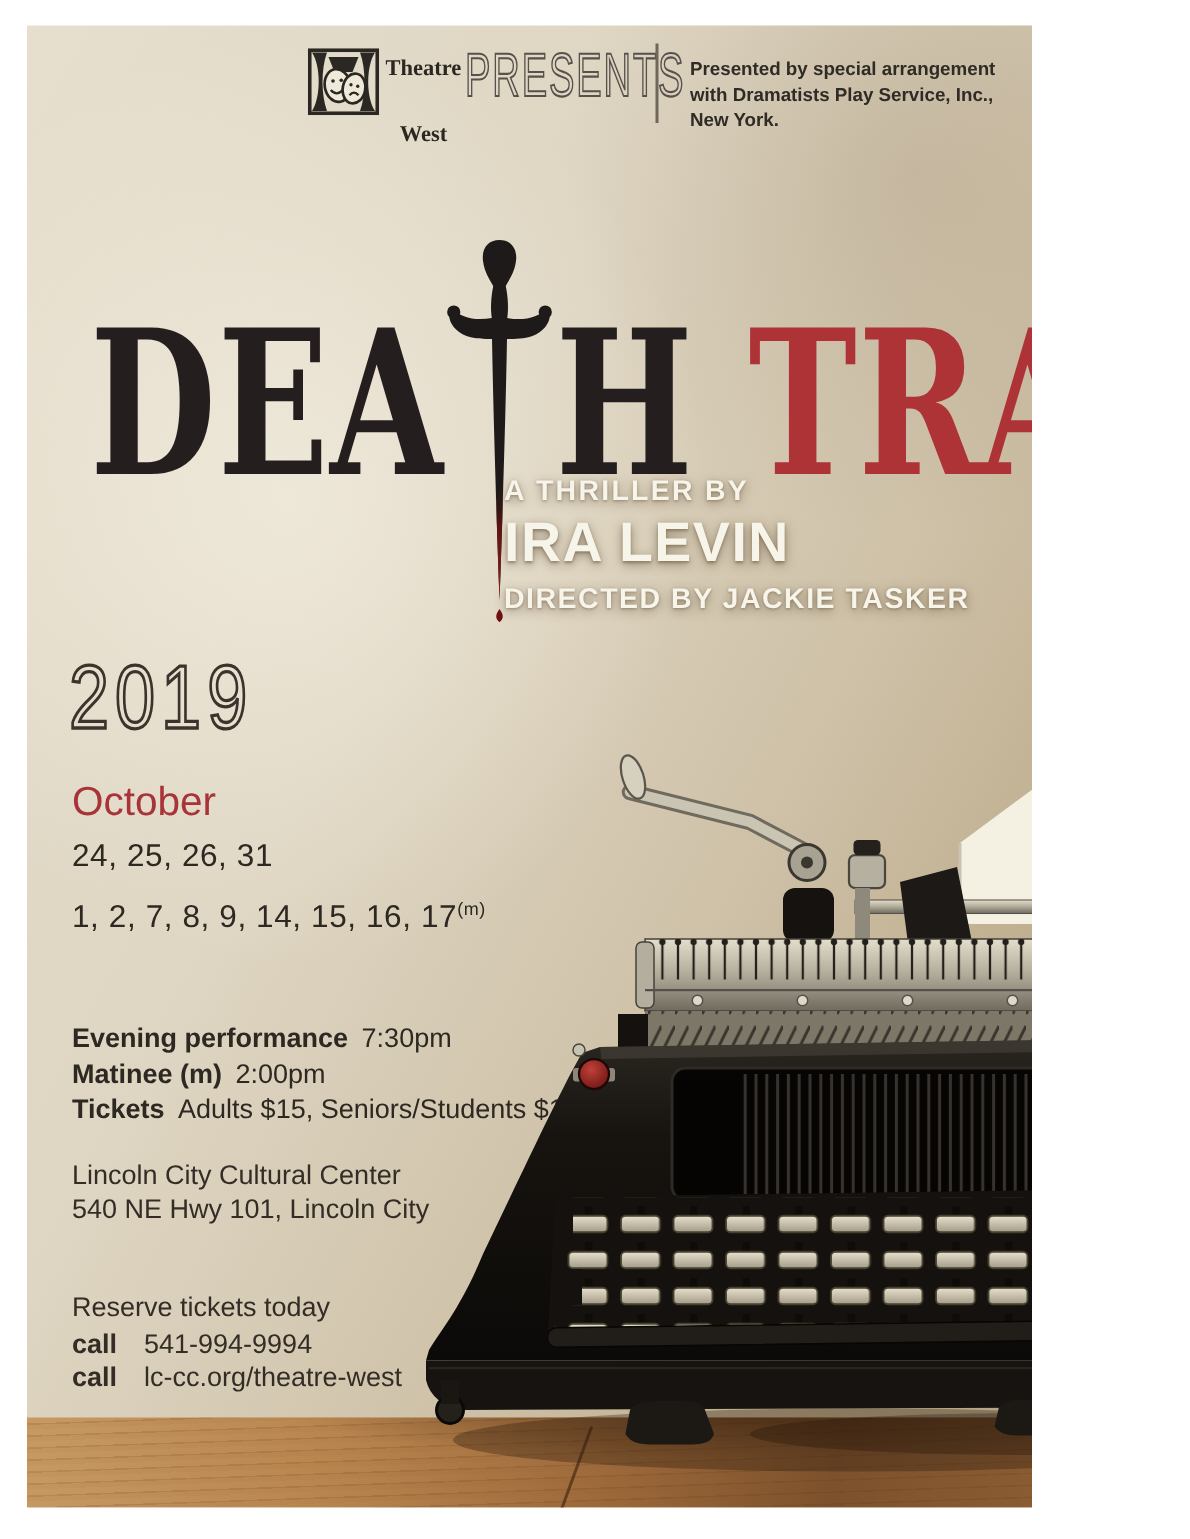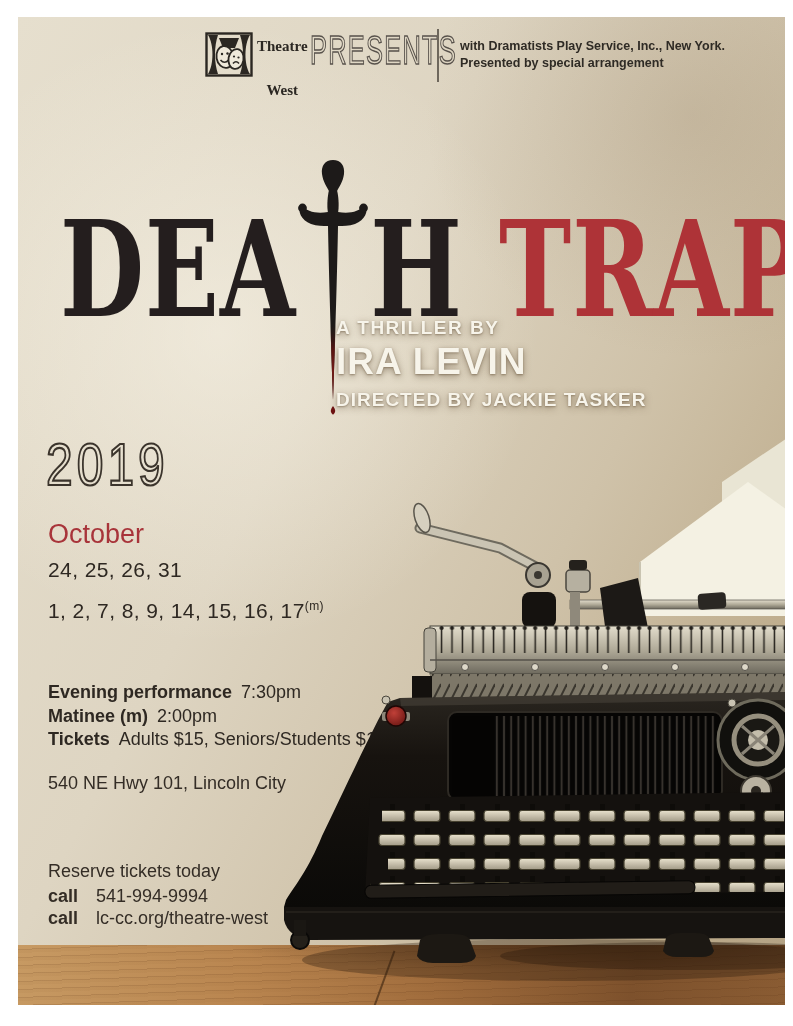--- a/index.html
+++ b/index.html
@@ -1,18 +1,18 @@
 <!DOCTYPE html>
 <html><head>
 <meta charset="utf-8">
 <style>
   html,body{margin:0;padding:0;background:#ffffff;}
   .page{position:relative;width:793px;height:1026px;background:#ffffff;overflow:hidden;
         font-family:"Liberation Sans",sans-serif;}
-  .poster{position:absolute;left:18px;top:17px;width:767px;height:988px;overflow:hidden;
+  .poster{position:absolute;left:18px;top:17px;width:670px;height:988px;overflow:hidden;
     background:
       radial-gradient(50% 35% at 88% 10%, rgba(140,118,88,.22), rgba(140,118,88,0) 70%),
       radial-gradient(60% 45% at 26% 32%, rgba(250,246,234,.55), rgba(250,246,234,0) 70%),
       linear-gradient(118deg,#e6dfce 0%,#ded5c2 38%,#cfc2a9 64%,#bcaa89 88%,#b2a184 100%);}
 
   
   .hdr-logo{position:absolute;left:187px;top:15px;width:48px;height:45px;}
   .hdr-logoname{position:absolute;left:239px;top:21px;font-family:"Liberation Serif",serif;
     font-weight:bold;font-size:15px;line-height:16px;color:#2b2722;}
   .hdr-presents{position:absolute;left:292px;top:13px;font-size:41px;line-height:1;
@@ -89,22 +89,22 @@
       <circle cx="29" cy="24.5" r="1.1" fill="#2b2722"></circle>
         <circle cx="33.5" cy="25.5" r="1.1" fill="#2b2722"></circle>
     </svg>
     <div class="hdr-logoname">
       <div>Theatre</div>
       <div style="text-align:center;margin-top:28px;">West</div>
     </div>
     <div class="hdr-presents">PRESENTS</div>
     <div class="hdr-div"></div>
     <div class="hdr-arr">
+      <div>Presented by special arrangement</div>
       <div>with Dramatists Play Service, Inc., New York.</div>
-      <div>Presented by special arrangement</div>
     </div>
 
     <div class="title-row">
       <span class="t">DEA</span>
       <span class="dagger-cell">
         <svg viewBox="0 0 72 262">
           <defs>
             <linearGradient id="bloodG" x1="0" y1="0" x2="0" y2="1">
               <stop offset="0" stop-color="#2a1412" stop-opacity="0"></stop>
               <stop offset=".35" stop-color="#5c1412"></stop>
@@ -141,20 +141,21 @@
       <div class="dates"><span>1, 2, 7, 8, 9, 14, 15, 16, 17</span><sup>(m)</sup></div>
     </div>
 
     <div class="details">
       <div><span class="lbl">Evening performance</span><span>7:30pm</span></div>
       <div><span class="lbl">Matinee (m)</span><span>2:00pm</span></div>
       <div><span class="lbl">Tickets</span><span>Adults $15, Seniors/Students $13</span></div>
     </div>
 
     <div class="venue">
+      <div>Lincoln City Cultural Center</div>
       <div>540 NE Hwy 101, Lincoln City</div>
     </div>
 
     <div class="reserve">
       <div class="rh">Reserve tickets today</div>
       <div class="row">
         <span class="rlbl">call</span>
         <span>541-994-9994</span>
       </div>
       <div class="row">

